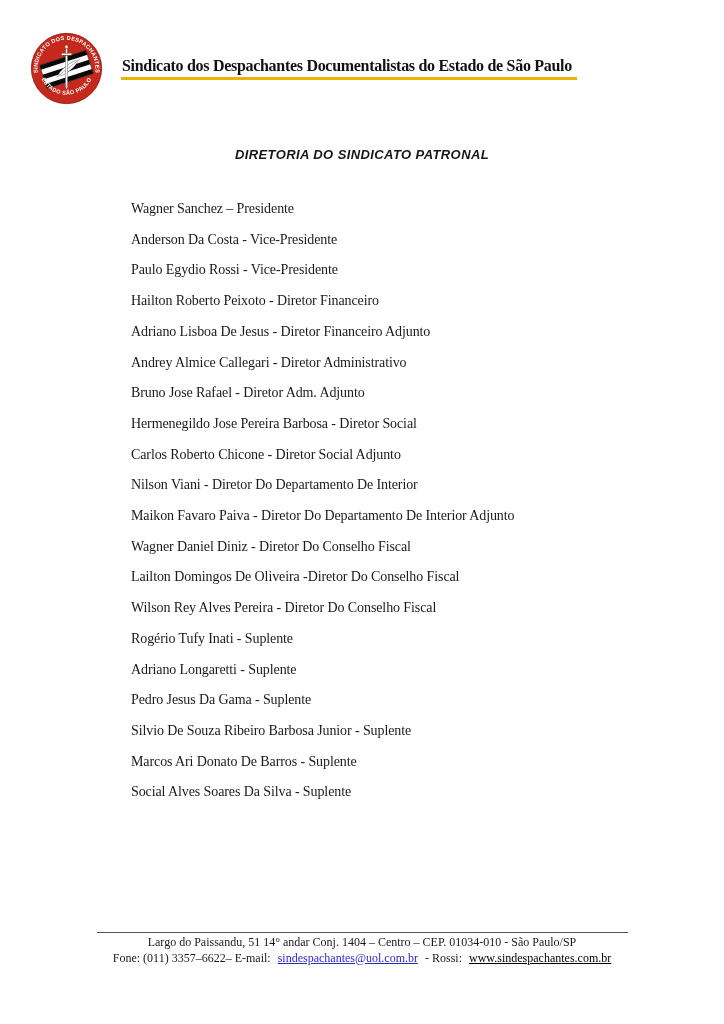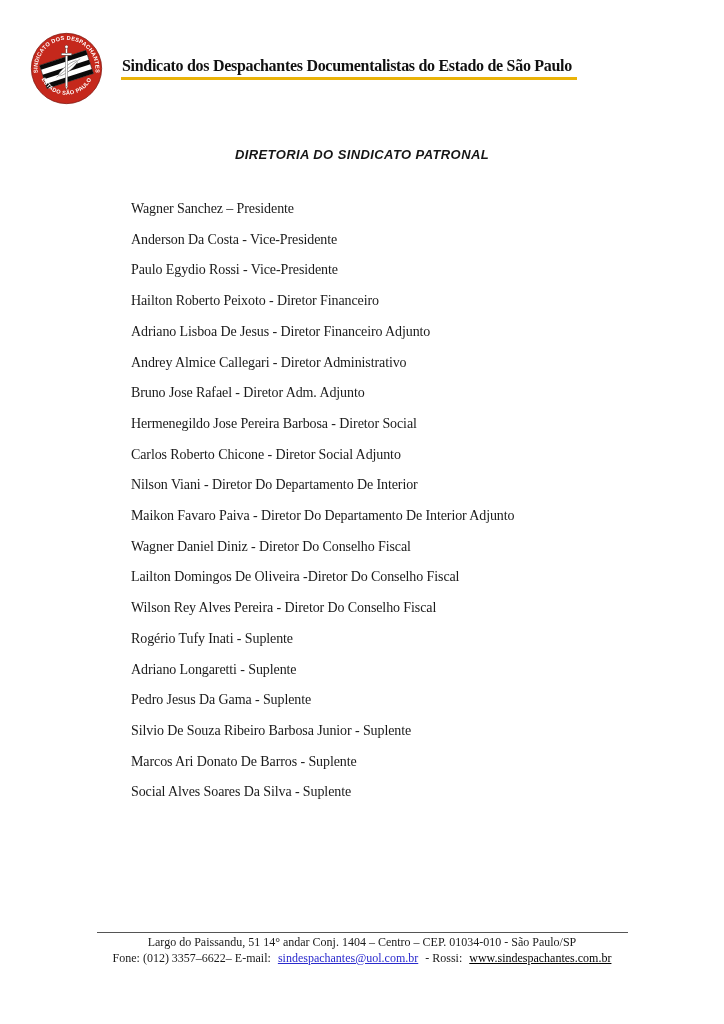--- a/index.html
+++ b/index.html
@@ -157,20 +157,20 @@
       <li>Marcos Ari Donato De Barros - Suplente</li>
       <li>Social Alves Soares Da Silva - Suplente</li>
     </ul>
 
   <div class="footer-rule"></div>
   <div class="page-footer">
     <div>
       <span class="seg">Largo do Paissandu, 51 14° andar Conj. 1404 – Centro – CEP. 01034-010 - São Paulo/SP</span>
     </div>
     <div>
-      <span class="seg">Fone: (012) 3357–6622– E-mail:</span>
+      <span class="seg">Fone: (011) 3357–6622– E-mail:</span>
       <a class="doc-link seg" style="color: rgb(42, 42, 205);">sindespachantes@uol.com.br</a>
       <span class="seg">- Rossi:</span>
       <a class="doc-link seg" style="color: #000000;">www.sindespachantes.com.br</a>
     </div>
   </div>
 
 </div>
 
 </body></html>

